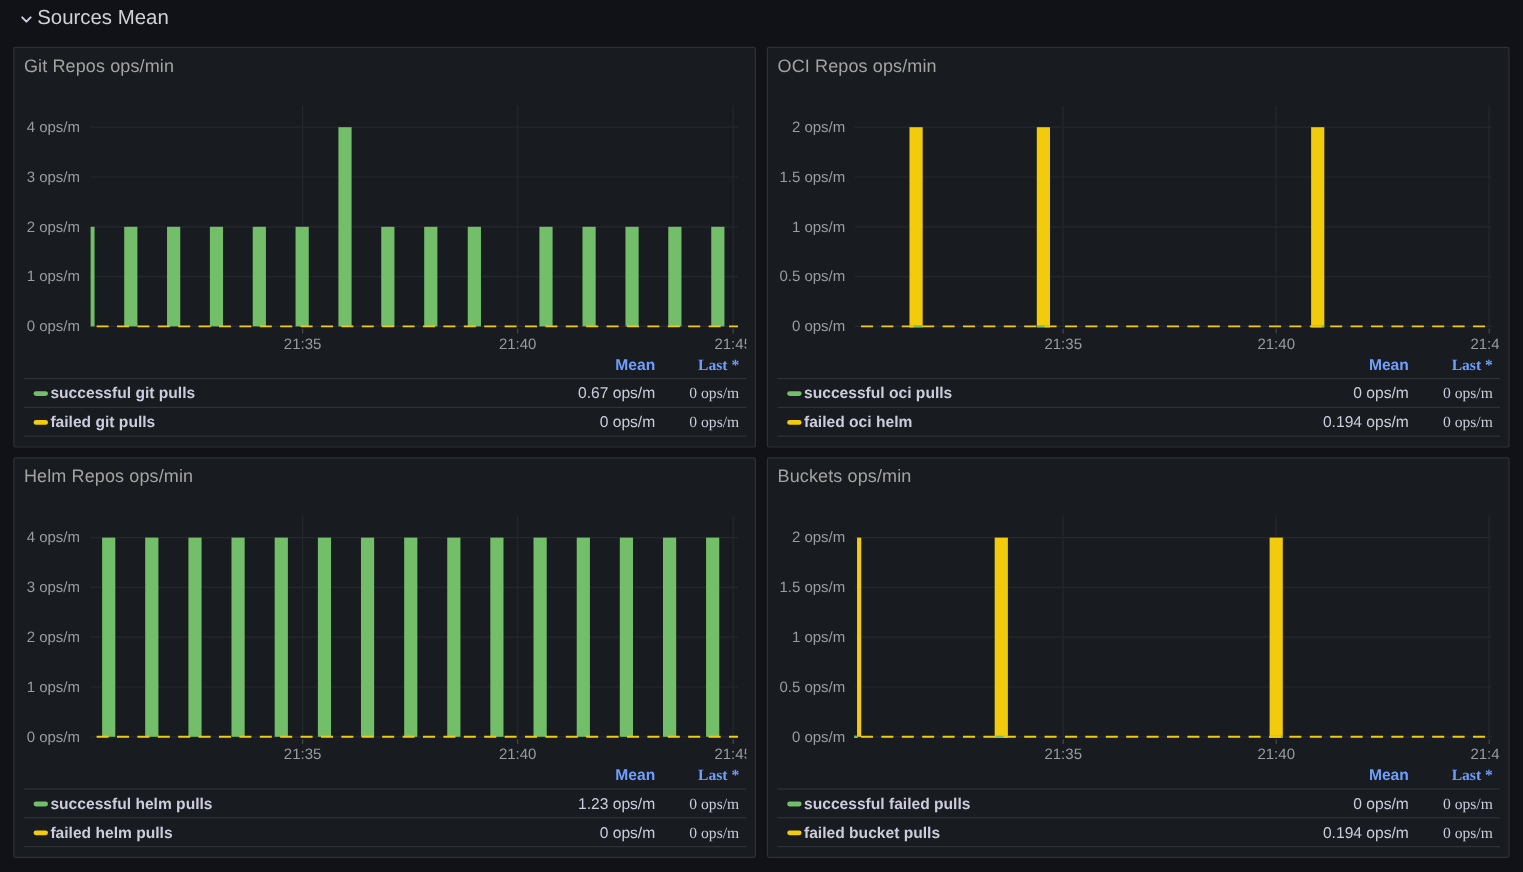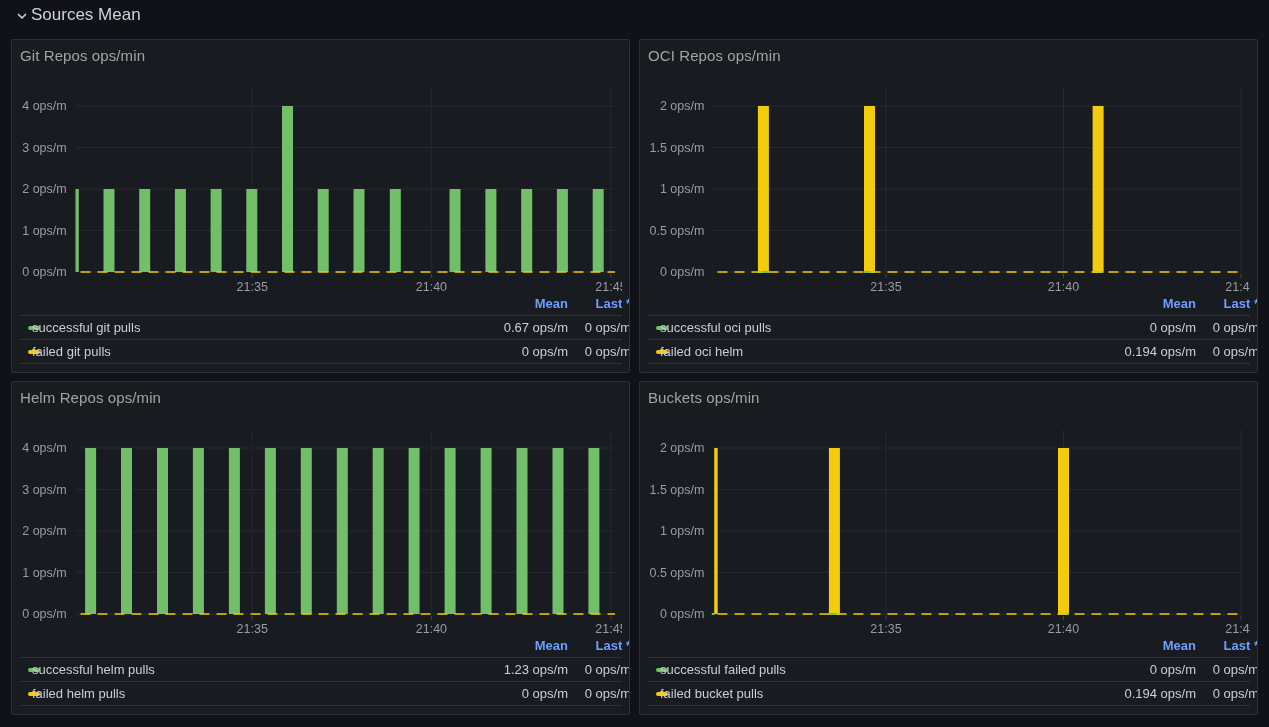--- a/index.html
+++ b/index.html
@@ -1,24 +1,24 @@
 <!DOCTYPE html>
 <html><head><meta charset="utf-8"><style>
 * { margin:0; padding:0; box-sizing:border-box; }
 html,body { width:1269px; height:727px; background:#111217; font-family:"Liberation Sans", sans-serif; overflow:hidden; }
 .panel { position:absolute; width:619px; height:334px; background:#181b1f; border:1px solid #2e3036; border-radius:2px; overflow:hidden; }
 .ptitle { position:absolute; left:8px; top:7px; font-size:15px; font-weight:500; color:#a3a3a3; letter-spacing:0.1px; }
 .ax { font-size:12.5px; fill:#9a9ca4; }
 .lhead { position:absolute; top:255px; left:0; width:619px; height:17px; line-height:17px; font-size:13px; font-weight:700; color:#6e9fff; }
-.lc1 { position:absolute; right:63px; }
-.lc2 { position:absolute; right:0; }
+.lc1 { position:absolute; right:85px; }
+.lc2 { position:absolute; right:15px;font-family:Liberation Serif, serif; }
 .lsep { position:absolute; left:8px; width:602px; height:1px; background:#303237; }
 .lrow { position:absolute; left:0; width:619px; height:23px; line-height:23px; font-size:13px; color:#ccccdc; }
 .pill { position:absolute; left:16px; top:9.5px; width:12px; height:4px; border-radius:2px; }
-.llab { position:absolute; left:20px; }
+.llab { position:absolute; left:30px;font-weight:bold; }
 .lhead .lc1, .lhead .lc2 { position:absolute; }
 </style></head>
 <body>
 <div style="position:absolute;left:15px;top:9px;width:14px;height:14px">
 <svg width="14" height="14" viewBox="0 0 14 14">
       <path d="M3.5 5.5 L7 9 L10.5 5.5" stroke="#ccccdc" stroke-width="1.7" fill="none" stroke-linecap="round" stroke-linejoin="round"></path>
     </svg>
 </div>
 <div style="position:absolute;left:31px;top:5px;font-size:17px;font-weight:400;color:#d0d1d6">Sources Mean</div>
 

